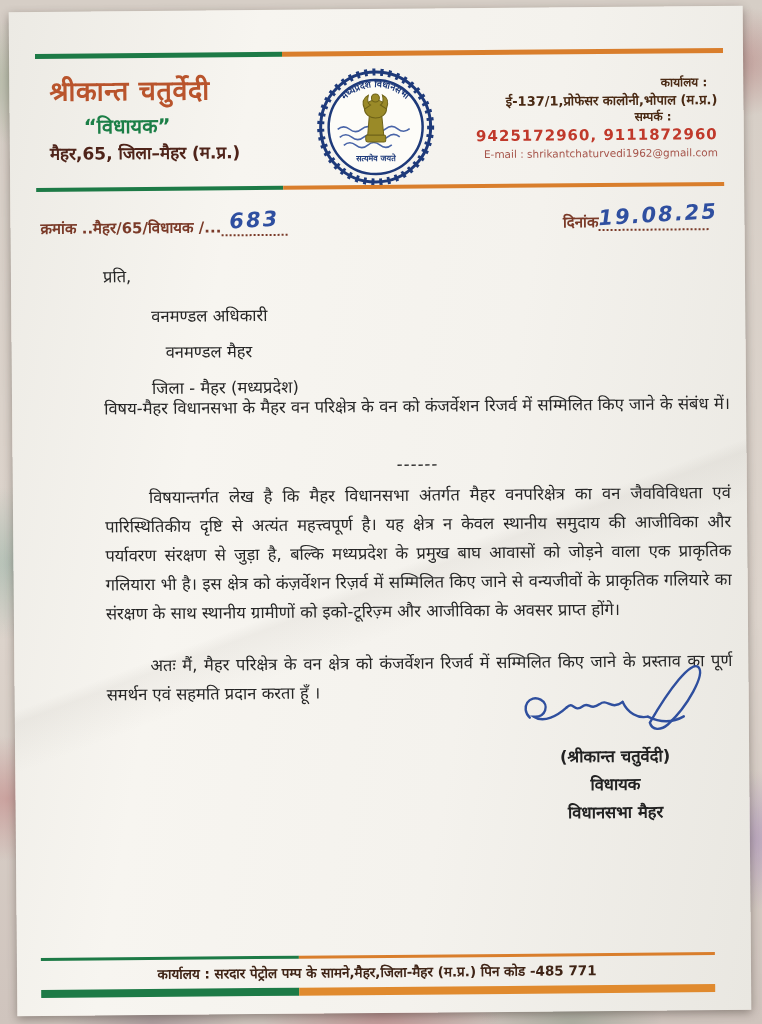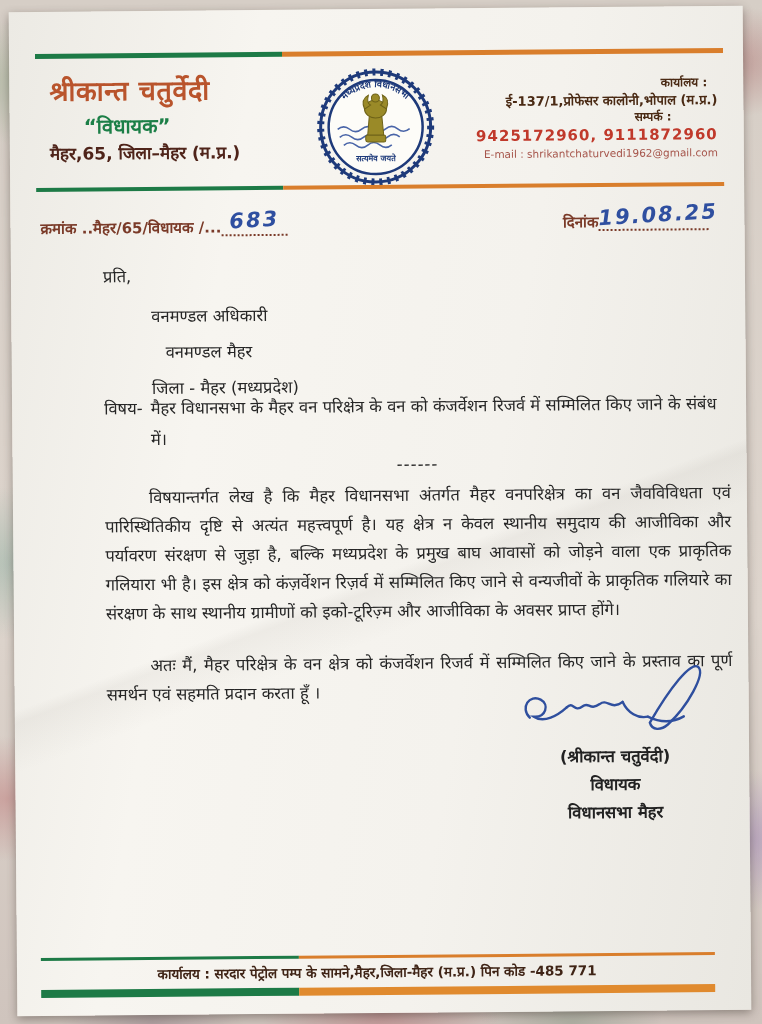--- a/index.html
+++ b/index.html
@@ -52,21 +52,21 @@
   .refrow{ position:absolute; top:192px; left:30px; right:30px; font-weight:bold; color:#7a3a28; font-size:15px; }
   .ref-left{ position:absolute; left:0; top:8px; }
   .ref-right{ position:absolute; right:6px; top:6px; }
   .dotted{ display:inline-block; border-bottom:2px dotted #7a3a28; text-align:center; vertical-align:bottom; }
   .hand{ color:#2f4fa0; font-size:21px; font-weight:bold; font-style:italic; letter-spacing:2px; display:inline-block; transform:rotate(-3deg) translateY(-2px); }
 
   .body-col{ position:absolute; left:92px; width:626px; color:#262626; font-size:16.5px; }
   .salutation{ top:253px; }
   .recipients{ top:288px; padding-left:48px; line-height:36px; }
   .subject{ top:382px; display:flex; line-height:31px; }
-  .subject .s-label{ flex:0 0 auto; margin-right:8px; }
+  .subject .s-label{ flex:0 0 auto; }
   .divider{ top:446px; text-align:center; letter-spacing:1px; }
   .para{ text-align:justify; line-height:29px; text-indent:44px; }
   .para1{ top:472px; }
   .para2{ top:640px; }
 
   .sig-svg{ position:absolute; left:495px; top:648px; }
   .sig-block{ position:absolute; left:500px; top:736px; width:200px; text-align:center; color:#222; font-size:16.5px; line-height:28px; font-weight:bold; }
 
   .footer-text{ position:absolute; top:954px; left:0; right:14px; text-align:center; font-size:13.5px; font-weight:bold; color:#3f2416; }
 </style>

